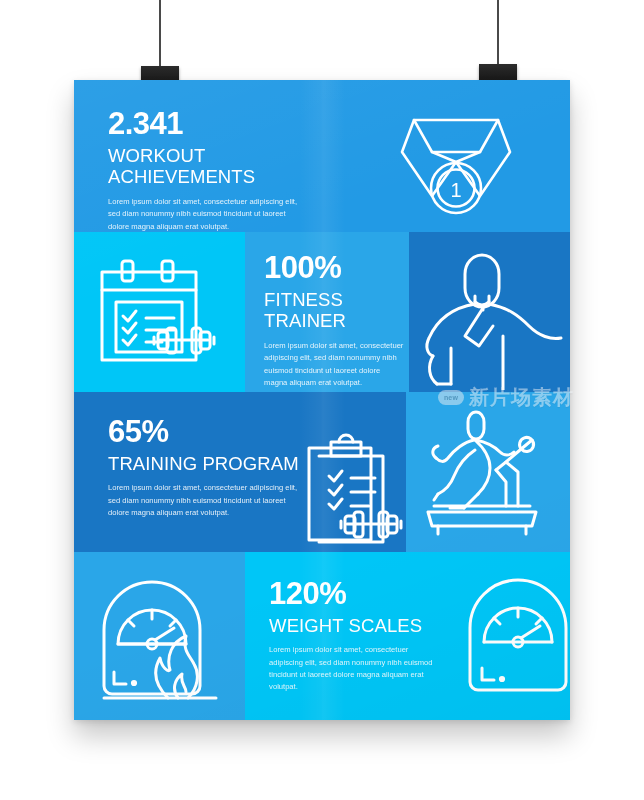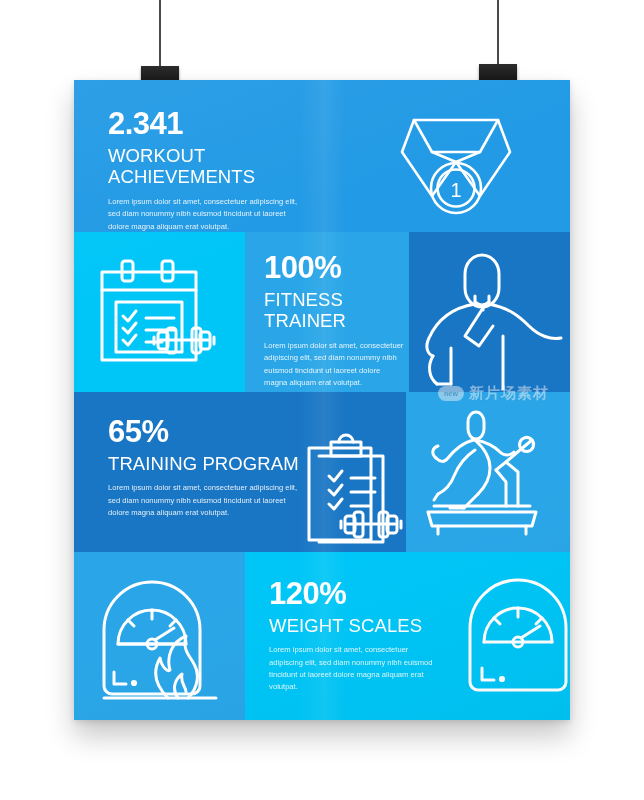--- a/index.html
+++ b/index.html
@@ -165,21 +165,21 @@
     color: #7a8996;
     font-size: 7px;
     font-weight: 700;
     display: flex;
     align-items: center;
     justify-content: center;
     letter-spacing: 0.2px;
   }
   #wm-text {
     color: #eef3f7;
-    font-size: 15px;
+    font-size: 20px;
     font-weight: 700;
     letter-spacing: 1px;
     white-space: nowrap;
     text-shadow: 0 1px 1px rgba(0,0,0,0.10);
     text-align: center;
   }
 </style>
 </head>
 <body>
 

